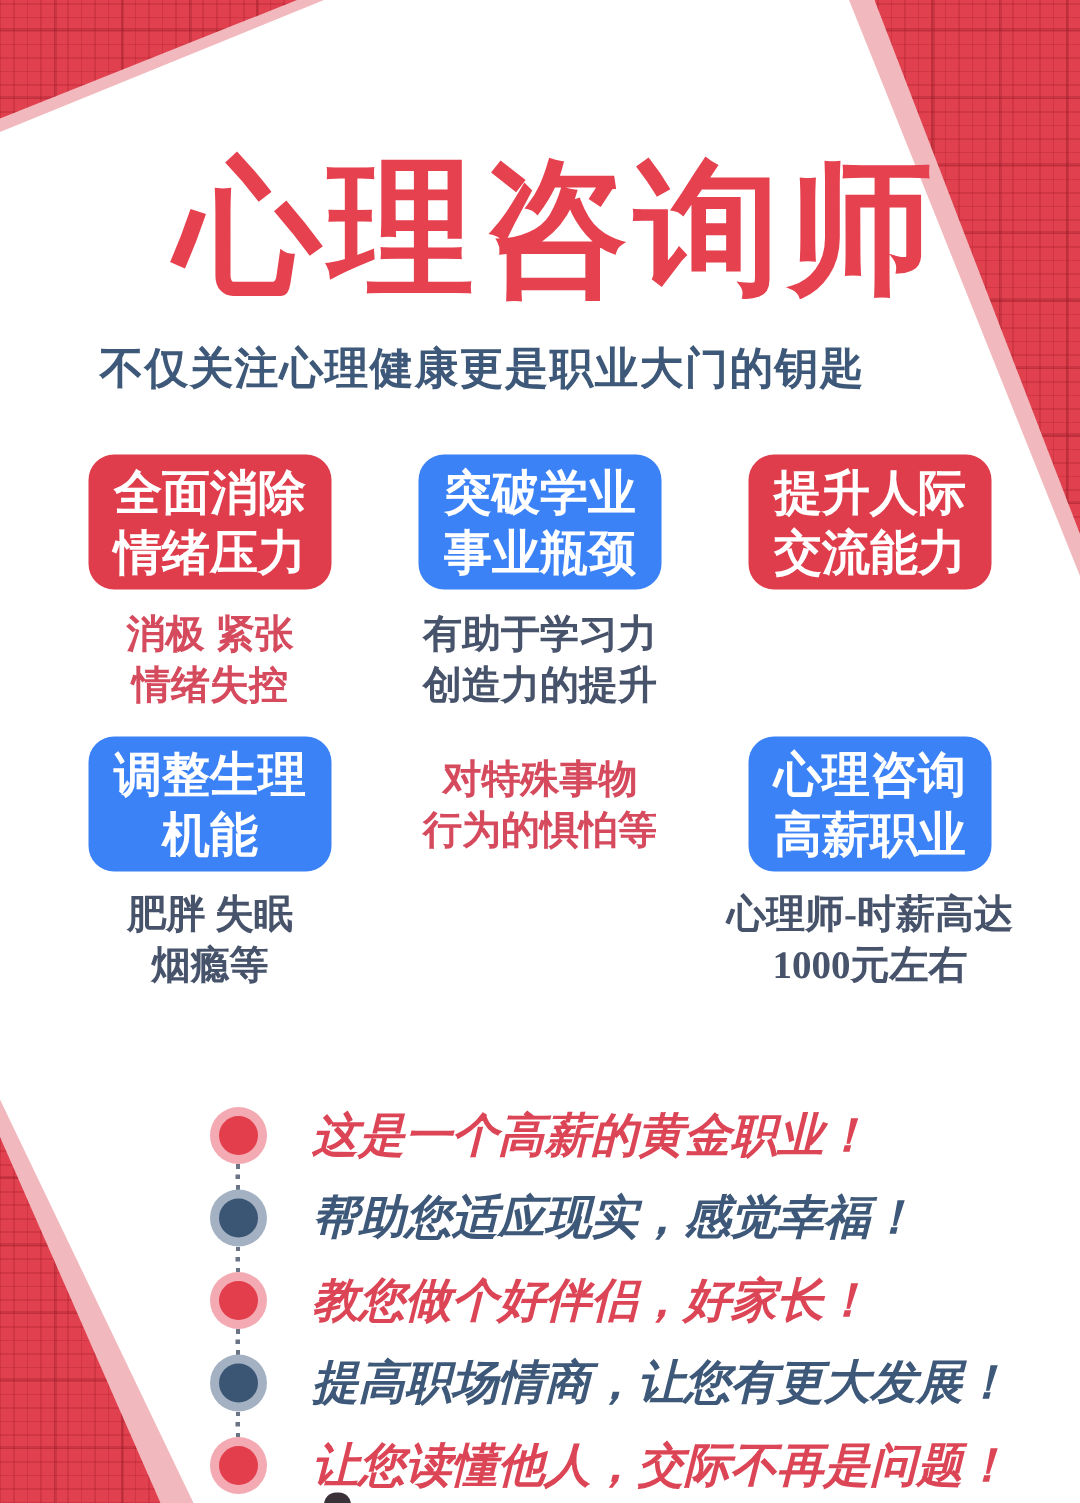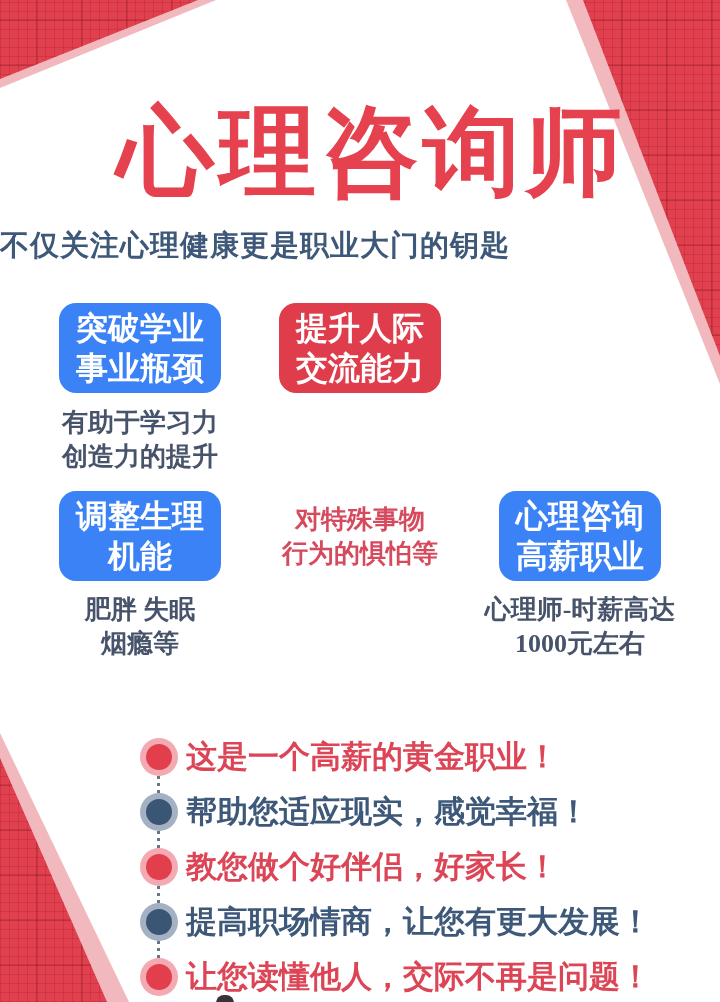--- a/index.html
+++ b/index.html
@@ -32,21 +32,21 @@
   }
 
   
   .title{
     position:absolute;left:12px;top:100px;width:720px;
     text-align:center;font-size:97px;line-height:1.08;font-weight:900;
     letter-spacing:5px;color:#e6414e;
   }
   .subtitle{
     position:absolute;left:0;top:226px;width:643px;
-    text-align:left;font-size:29px;font-weight:700;
+    text-align:center;font-size:29px;font-weight:700;
     letter-spacing:1px;color:#3d5878;
   }
 
   
   .grid{position:absolute;left:59px;width:602px;display:grid;
         grid-template-columns:repeat(3,1fr);column-gap:58px;}
   .grid.row1{top:303px;}
   .grid.row2{top:491px;font-family:Liberation Serif, serif;}
   .cell{display:flex;flex-direction:column;align-items:center;}
   .pill{
@@ -82,41 +82,47 @@
   }
   .dot.red {background:#f3aab2;}
   .dot.navy{background:#a3b1c2;}
   .dot .core{width:26px;height:26px;border-radius:50%;}
   .dot.red  .core{background:#e23e4c;}
   .dot.navy .core{background:#3b5574;}
   .bullet:not(:last-child)::after{
     content:"";position:absolute;left:17px;top:47px;height:17px;
     border-left:3px dotted #6b7484;
   }
-  .bullet-text{margin-left:8px;font-size:31px;font-weight:700;}
+  .bullet-text{margin-left:30px;font-size:31px;font-weight:700;font-style:italic;}
   .bullet-text.red {color:#dc4556;}
   .bullet-text.navy{color:#3d5878;}
 </style>
 </head>
 <body>
 
 <div class="page">
 
   <div class="edge tl-edge"></div>
   <div class="plaid tl-red"></div>
   <div class="edge tr-edge"></div>
   <div class="plaid tr-red"></div>
   <div class="edge bl-edge"></div>
   <div class="plaid bl-red"></div>
   <div class="figure-fragment"></div>
 
   <div class="title">心理咨询师</div>
   <div class="subtitle">不仅关注心理健康更是职业大门的钥匙</div>
 
   <div class="grid row1">
+    <div class="cell">
+      <div class="pill red">全面消除
+情绪压力</div>
+      <div class="caption cap-red">消极 紧张
+情绪失控</div>
+    </div>
     <div class="cell">
       <div class="pill navy">突破学业
 事业瓶颈</div>
       <div class="caption cap-navy">有助于学习力
 创造力的提升</div>
     </div>
     <div class="cell">
       <div class="pill red">提升人际
 交流能力</div>
     </div>

